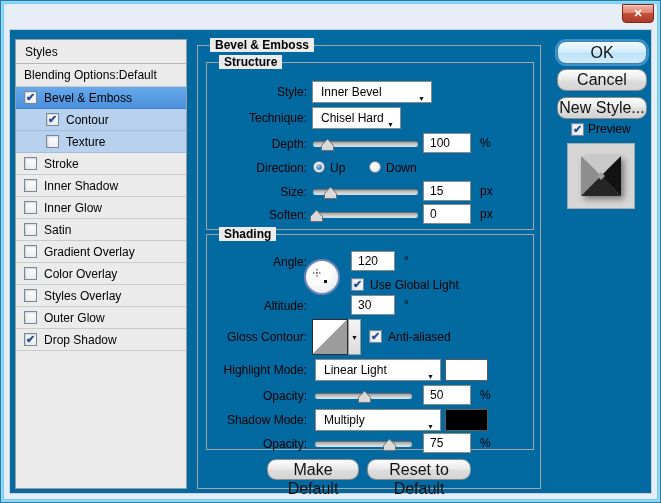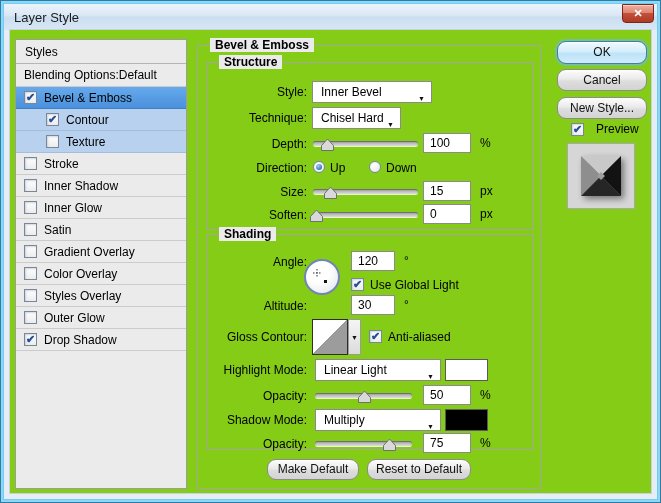--- a/index.html
+++ b/index.html
@@ -9,21 +9,21 @@
   .frame { position:absolute; inset:3px; background:#e6edf5; }
   .titlebar { position:absolute; top:3px; left:3px; right:3px; height:26px;
               background:linear-gradient(180deg,#ecf4fb 0%,#d9e7f5 45%,#cadef0 50%,#d8e7f5 100%);
               display:flex; align-items:center; }
   .title-text { font-size:13px; color:#1b1b1b; padding-left:10px; }
   .close-btn { position:absolute; top:3px; right:6px; width:32px; height:19px;
                border:1px solid #7e251a; border-radius:0 0 4px 4px;
                background:linear-gradient(180deg,#f0b0a3 0%,#dd8571 45%,#c4503a 50%,#ad3a26 100%);
                color:#fff; font-size:11px; font-weight:bold; text-align:center; line-height:17px;
                box-shadow: inset 0 1px 0 rgba(255,255,255,.45); cursor:default; }
-  .body { position:absolute; left:9px; right:9px; top:29px; bottom:9px; background:#84cc16;
+  .body { position:absolute; left:9px; right:9px; top:29px; bottom:9px; background:#0369a1;
           box-shadow:0 0 0 1px #c6d2e0; font-size:12px; color:#000; }
 
   
   .sidebar { position:absolute; left:5px; top:9px; width:172px; height:450px;
              border:1px solid #9d9d9d; background:#ebebeb; }
   .sb-header { height:24px; line-height:24px; padding-left:9px; border-bottom:1px solid #b5b5b5; }
   .sb-row { height:22px; display:flex; align-items:center; border-bottom:1px solid #cbcbcb; padding-left:8px; }
   .sb-row.tall { height:23px; }
   .sb-row.selected { background:linear-gradient(180deg,#66a9ec,#4a90dc); border-bottom-color:#3f7fc4; }
   .sb-row.subsel { background:#b7d1ee; border-bottom-color:#a3bedd; }
@@ -53,21 +53,21 @@
   .slider .thumb { position:absolute; top:2px; width:13px; height:12px; }
   .lbl { position:absolute; left:0; width:90px; text-align:right; top:4px; }
   .row { position:absolute; left:10px; right:6px; height:22px; }
 
   .groupbox { position:absolute; border:1px solid #a5a5a5; }
   .legend { position:absolute; top:-8px; left:12px; background:#ebebeb; padding:0 5px;
             font-weight:bold; font-size:12px; }
 
   .btn { position:absolute; border:1px solid #8b8b8b; border-radius:9px; text-align:center;
          background:linear-gradient(180deg,#fdfdfd,#eaeaea 45%,#dddddd 55%,#d3d3d3);
-         font-size:12px; color:#111; box-shadow: inset 0 1px 0 rgba(255,255,255,.7); cursor:default; }
+         font-size:16px; color:#111; box-shadow: inset 0 1px 0 rgba(255,255,255,.7); cursor:default; }
   .btn.default { border:1px solid #3f7fae;
          background:linear-gradient(180deg,#f0f9fe,#d6eefb 45%,#bce4f9 55%,#d2ebfa);
          box-shadow: 0 0 0 2px rgba(105,185,240,.55), inset 0 1px 0 rgba(255,255,255,.8); }
 
   .dial { position:absolute; width:36px; height:36px; border-radius:50%; border:2px solid #7186b8;
           background:radial-gradient(circle at 35% 30%, #ffffff 40%, #eef0f3 70%, #dfe3e8); }
   .dial .center-dot { position:absolute; left:18px; top:19px; width:3px; height:3px; background:#111; }
   .dial .cross { position:absolute; left:7px; top:5px; }
 
   .contour-swatch { position:absolute; width:36px; height:36px; border:1px solid #2d2d2d;
@@ -78,23 +78,20 @@
   .mode-swatch { position:absolute; width:43px; height:22px; border:1px solid #5a5a5a; }
 
   .preview-thumb { position:absolute; left:557px; top:113px; width:68px; height:66px;
           border:1px solid #a8a8a8; background:#d6d6d6; display:flex; align-items:center; justify-content:center; }
 </style>
 </head>
 <body>
 
 <div class="window">
   <div class="frame"></div>
-  <div class="titlebar">
-    <span class="title-text">Layer Style</span>
-  </div>
   <div class="close-btn">
     <span>✕</span>
   </div>
 
   <div class="body">
 
     <div class="sidebar">
       <div class="sb-header">Styles</div>
 
       <div class="sb-row tall plain">
@@ -312,21 +309,21 @@
       <div class="btn" style="left:69px; top:413px; width:92px; height:21px; line-height:19px;">Make Default</div>
       <div class="btn" style="left:169px; top:413px; width:104px; height:21px; line-height:19px;">Reset to Default</div>
     </div>
 
     <div class="btn default" style="left:547px; top:11px; width:90px; height:23px; line-height:21px;">OK</div>
     <div class="btn" style="left:547px; top:39px; width:90px; height:22px; line-height:20px;">Cancel</div>
     <div class="btn" style="left:547px; top:67px; width:90px; height:22px; line-height:20px;">New Style...</div>
 
     <div style="position:absolute; left:561px; top:92px; display:flex; align-items:center;">
       <span class="cb">✔</span>
-      <span style="margin-left:12px;">Preview</span>
+      <span style="margin-left:4px;">Preview</span>
     </div>
 
     <div class="preview-thumb">
       <svg width="44" height="44" style="filter:drop-shadow(3px 3px 3px rgba(0,0,0,.45));">
         <polygon points="2,2 42,2 22,22" fill="#c9c9c9"></polygon>
         <polygon points="2,2 22,22 2,42" fill="#8e8e8e"></polygon>
         <polygon points="42,2 42,42 22,22" fill="#121212"></polygon>
         <polygon points="2,42 22,22 42,42" fill="#262626"></polygon>
         <polygon points="22,18 26,22 22,26 18,22" fill="#9e9e9e"></polygon>
       </svg>

